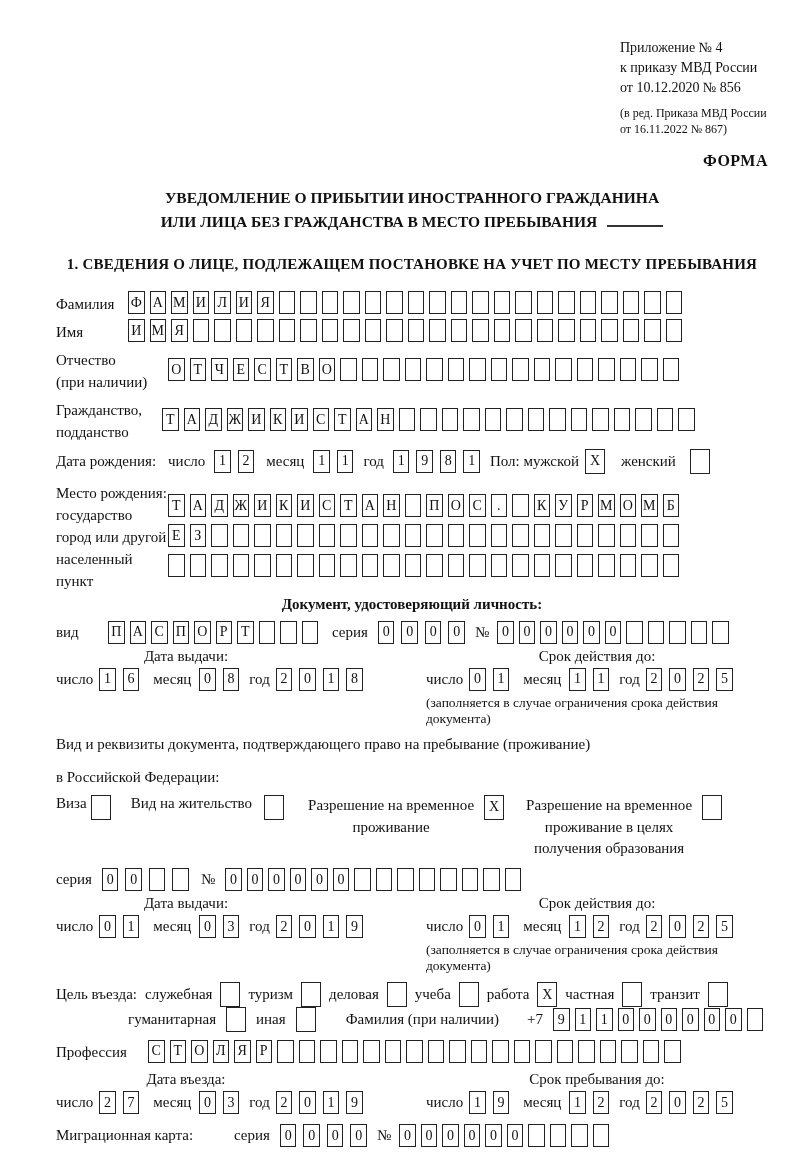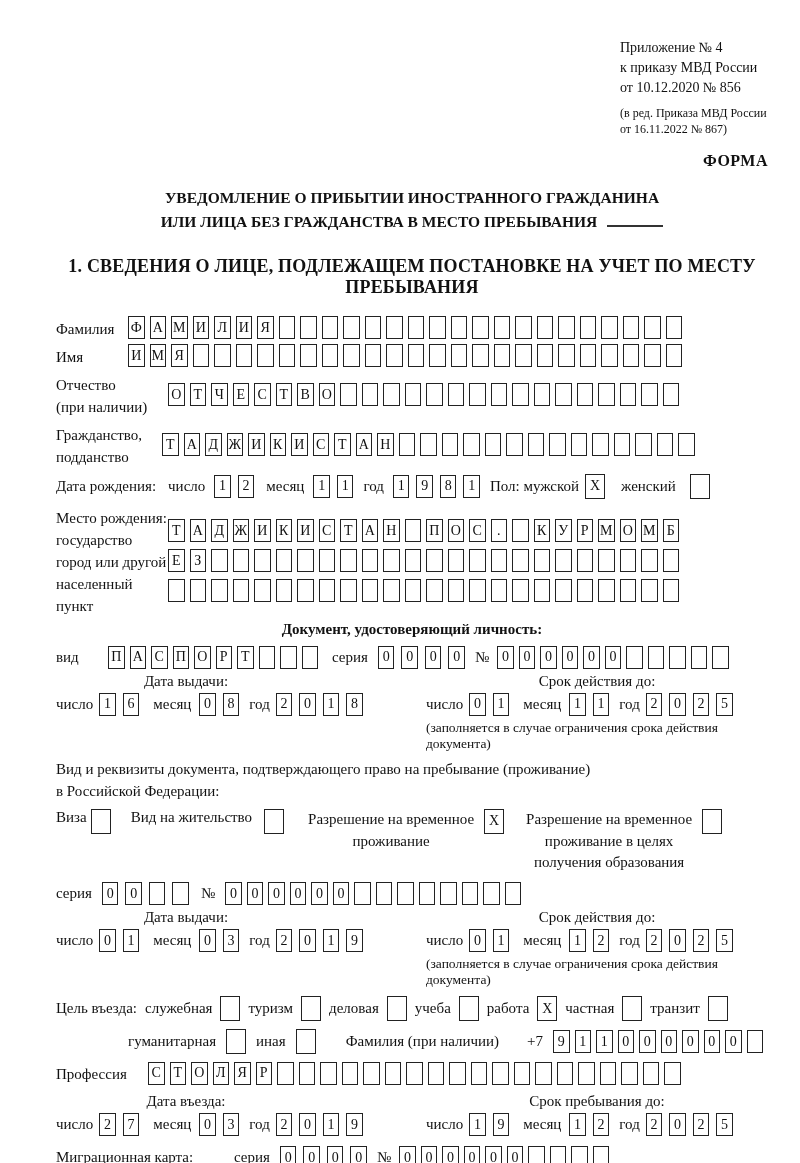--- a/index.html
+++ b/index.html
@@ -7,21 +7,21 @@
   .page {
     width:800px; height:1163px; background:#fff; color:#111;
     font-family:"Liberation Serif", serif; font-size:15px;
     padding:38px 32px 20px 56px; overflow:hidden; position:relative;
   }
   .hdr-block { margin-left:564px; line-height:1.42; font-size:14px; }
   .hdr-sub { margin-top:7px; font-size:12px; line-height:1.38; }
   .forma { text-align:right; font-weight:bold; font-size:16px; margin-top:14px; letter-spacing:.5px; }
   .title { text-align:center; font-weight:bold; font-size:15.5px; line-height:1.55; margin-top:16px; }
   .title .uline { display:inline-block; width:56px; border-bottom:2px solid #333; margin-left:10px; }
-  .sect { text-align:center; font-weight:bold; font-size:18px; margin-top:22px; letter-spacing:.2px; }
+  .sect { text-align:center; font-weight:bold; font-size:15px; margin-top:22px; letter-spacing:.2px; }
 
   .frow { display:flex; align-items:center; margin-bottom:4px; }
   .lblcol { flex:0 0 auto; line-height:22px; padding-top:2px; }
   .cells { display:flex; gap:5px; flex-wrap:nowrap; }
   .cell {
     width:16.5px; height:23px; border:1.6px solid #222; flex:0 0 auto;
     display:flex; align-items:center; justify-content:center;
     font-size:14px; line-height:1; background:#fff;
   }
   .cbox { width:20px; height:25px; }
@@ -396,21 +396,21 @@
             <span class="cell">0</span>
             <span class="cell">2</span>
             <span class="cell">5</span>
           </span>
       </div>
       <div class="note">(заполняется в случае ограничения срока действия документа)</div>
     </div>
   </div>
 
   <div class="smalllh mt6">Вид и реквизиты документа, подтверждающего право на пребывание (проживание)</div>
-  <div class="smalllh" style="margin-top:0;">в Российской Федерации:</div>
+  <div class="smalllh" style="margin-top:11px;">в Российской Федерации:</div>
 
   <div class="inline-gap" style="margin-top:6px;">
     <span class="inline-gap" style="gap:4px;">
       <span>Виза</span>
       <span class="cells">
           <span class="cell cbox"></span>
         </span>
     </span>
     <span class="inline-gap" style="gap:12px; margin-left:10px;">
       <span>Вид на жительство</span>
@@ -539,21 +539,21 @@
     <span>частная</span>
     <span class="cells">
         <span class="cell cbox"></span>
       </span>
     <span>транзит</span>
     <span class="cells">
         <span class="cell cbox"></span>
       </span>
   </div>
 
-  <div class="inline-gap" style="margin-top:8px; margin-left:72px; align-items:center; gap:10px;">
+  <div class="inline-gap" style="margin-left:72px; align-items:center; gap:10px;">
     <span>гуманитарная</span>
     <span class="cells">
         <span class="cell cbox"></span>
       </span>
     <span>иная</span>
     <span class="cells">
         <span class="cell cbox"></span>
       </span>
     <span style="margin-left:20px;">Фамилия (при наличии)</span>
     <span style="margin-left:18px;">+7</span>

